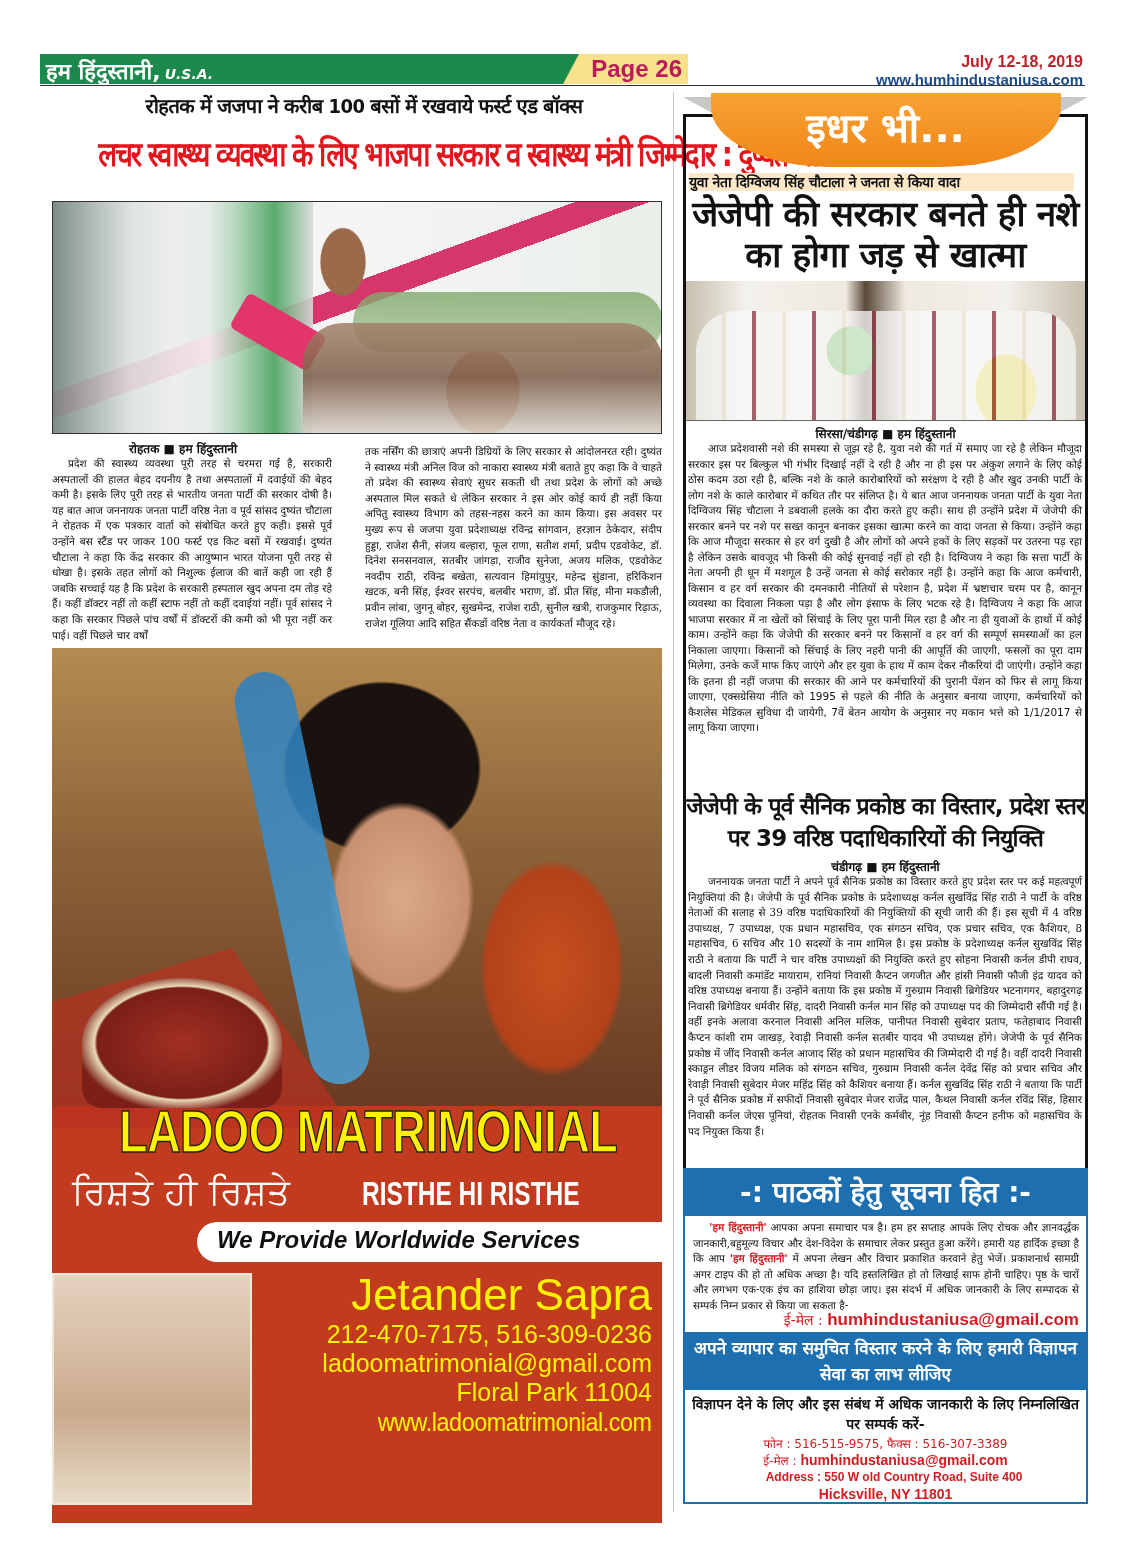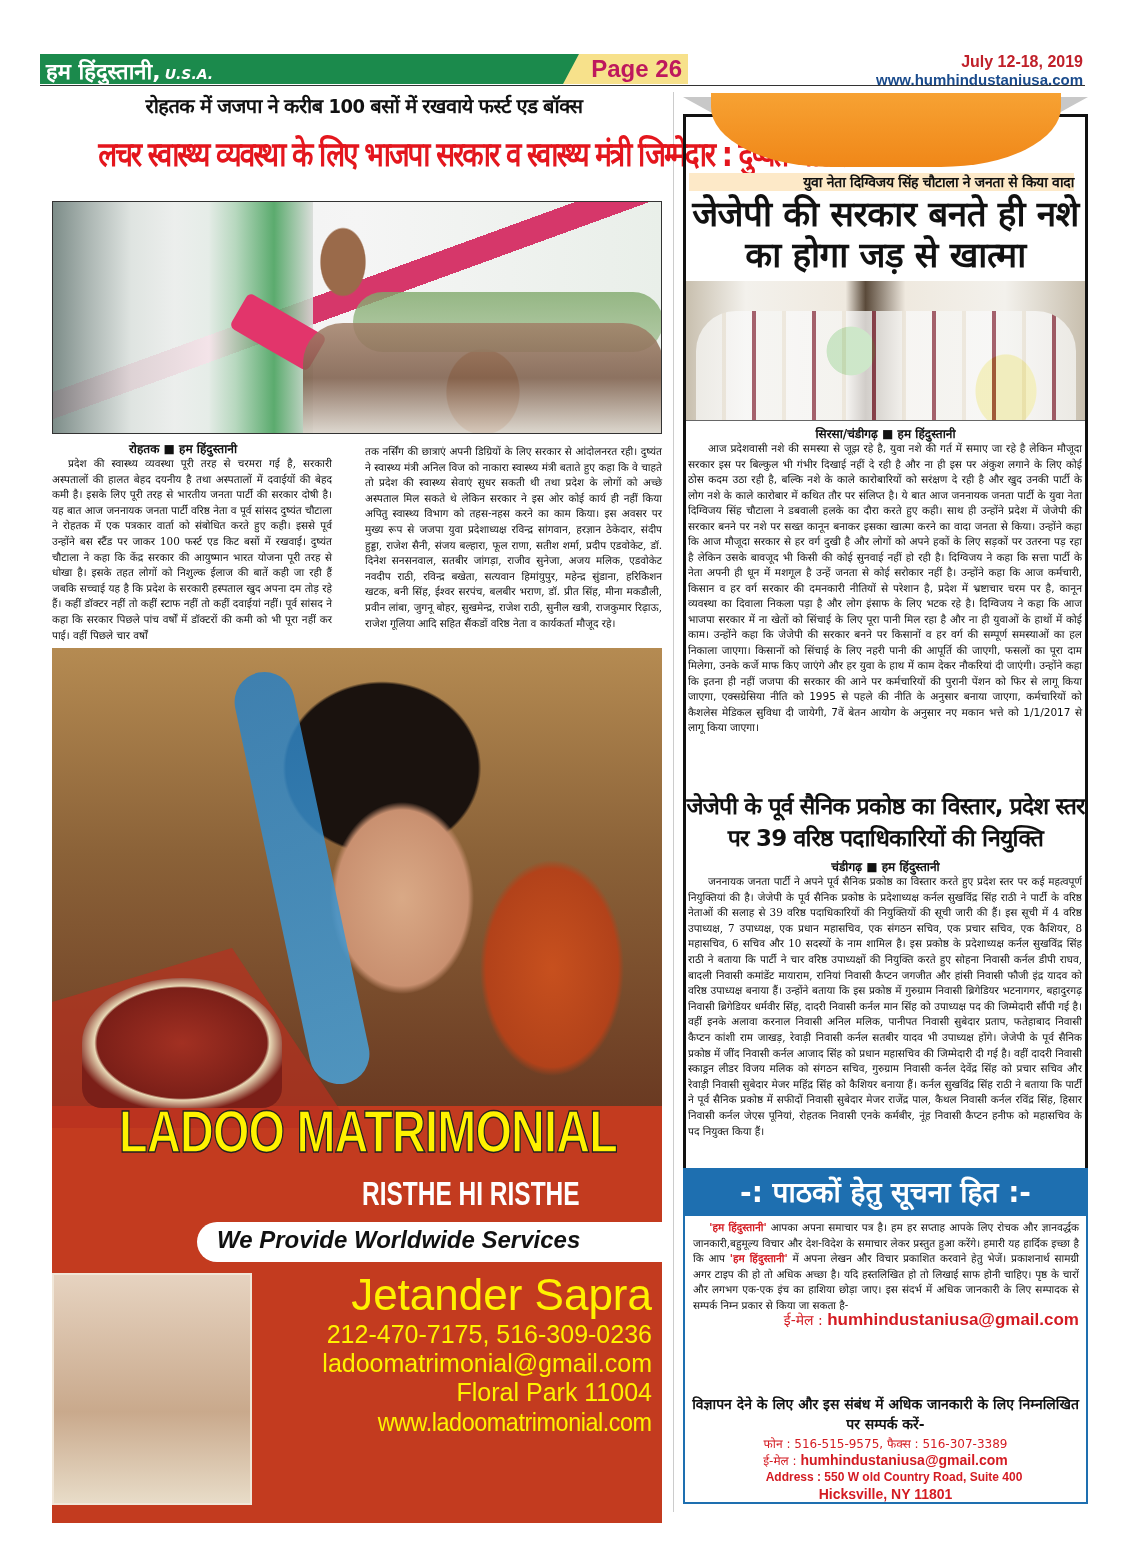--- a/index.html
+++ b/index.html
@@ -61,21 +61,21 @@
   .ad .contact .line { font-size: 25px; line-height: 29px; margin-left: 40px; }
   .ad .contact .web { font-size: 26px; line-height: 30px; transform: scaleX(0.9); transform-origin: right; letter-spacing: -0.5px; }
 
   
   .rbox { position: absolute; left: 683px; top: 114px; width: 405px; height: 1060px; border: 3px solid #111; }
   .idhar { position: absolute; left: 683px; top: 93px; width: 405px; height: 80px; }
   .idhar .band { position: absolute; left: 28px; top: 0; width: 350px; height: 74px; background: linear-gradient(180deg, #f7a233, #f08718); border-radius: 0 0 120px 120px / 0 0 60px 60px; }
   .idhar .curl-l { position: absolute; left: 0; top: 4px; width: 40px; height: 22px; background: #c8c8c8; clip-path: polygon(0 0, 100% 0, 100% 100%); }
   .idhar .curl-r { position: absolute; right: 0; top: 4px; width: 40px; height: 22px; background: #c8c8c8; clip-path: polygon(0 0, 100% 0, 0 100%); }
   .idhar .label { position: absolute; left: 0; width: 405px; top: 6px; text-align: center; color: #fff; font-weight: bold; font-size: 40px; font-family: "DejaVu Sans", sans-serif; }
-  .sub-kicker { position: absolute; left: 689px; top: 173px; width: 385px; height: 18px; background: #fde9c8; text-align: right; font-size: 14px; font-weight: bold; line-height: 18px; letter-spacing: -0.3px; white-space: nowrap; padding-left: 39px; }
+  .sub-kicker { position: absolute; left: 689px; top: 173px; width: 385px; height: 18px; background: #fde9c8; text-align: left; font-size: 14px; font-weight: bold; line-height: 18px; letter-spacing: -0.3px; white-space: nowrap; }
   .headline-big { position: absolute; left: 689px; top: 194px; width: 393px; text-align: center; font-size: 35px; font-weight: bold; line-height: 41px; color: #111; letter-spacing: -0.5px; }
   .photo-right { position: absolute; left: 686px; top: 281px; width: 399px; height: 140px; overflow: hidden; border-bottom: 1px solid #666;
     background:
       radial-gradient(ellipse 40px 40px at 165px 70px, #4bb13a 0, #4bb13a 60%, transparent 62%),
       radial-gradient(ellipse 50px 60px at 320px 110px, #e2d21c 0, #e2d21c 60%, transparent 62%),
       linear-gradient(90deg, #c8bfae 0, #f3f1ec 15%, #efe9df 40%, #5a4a3a 45%, #efe9df 55%, #f3f1ec 80%, #c8bfae 100%);
   }
   .photo-right .people { position: absolute; left: 10px; top: 30px; width: 380px; height: 110px; background: repeating-linear-gradient(90deg, #f6f6f4 0 26px, #ece6da 26px 30px, #f9f9f9 30px 56px, #8a3242 56px 60px); opacity: .75; border-radius: 40px 40px 0 0; }
   .byline-right { position: absolute; left: 686px; top: 425px; width: 399px; text-align: center; font-size: 12px; font-weight: bold; }
   .body-right { position: absolute; left: 688px; top: 441px; width: 394px; font-size: 10.5px; line-height: 15.5px; text-align: justify; font-family: "DejaVu Sans", sans-serif; }
@@ -136,39 +136,41 @@
 <div class="body-col col2">
     <div>तक नर्सिंग की छात्राएं अपनी डिग्रियों के लिए सरकार से आंदोलनरत रही। दुष्यंत ने स्वास्थ्य मंत्री अनिल विज को नाकारा स्वास्थ्य मंत्री बताते हुए कहा कि वे चाहते तो प्रदेश की स्वास्थ्य सेवाएं सुधर सकती थी तथा प्रदेश के लोगों को अच्छे अस्पताल मिल सकते थे लेकिन सरकार ने इस ओर कोई कार्य ही नहीं किया अपितु स्वास्थ्य विभाग को तहस-नहस करने का काम किया। इस अवसर पर मुख्य रूप से जजपा युवा प्रदेशाध्यक्ष रविन्द्र सांगवान, हरज्ञान ठेकेदार, संदीप हुड्डा, राजेश सैनी, संजय बल्हारा, फूल राणा, सतीश शर्मा, प्रदीप एडवोकेट, डॉ. दिनेश सनसनवाल, सतबीर जांगड़ा, राजीव सुनेजा, अजय मलिक, एडवोकेट नवदीप राठी, रविन्द्र बखेता, सत्यवान हिमांयुपुर, महेन्द्र सुंडाना, हरिकिशन खटक, बनी सिंह, ईश्वर सरपंच, बलबीर भराण, डॉ. प्रीत सिंह, मीना मकडौली, प्रवीन लांबा, जुगनू बोहर, सुखमेन्द्र, राजेश राठी, सुनील खत्री, राजकुमार रिढ़ाऊ, राजेश गूलिया आदि सहित सैंकडों वरिष्ठ नेता व कार्यकर्ता मौजूद रहे।</div>
   </div>
 
 <div class="ad">
   <div class="photo"></div>
   <div class="dupatta"></div>
   <div class="red-wedge"></div>
   <div class="turban"></div>
   <div class="brand">LADOO MATRIMONIAL</div>
+  <div class="punjabi">ਰਿਸ਼ਤੇ ਹੀ ਰਿਸ਼ਤੇ</div>
   <div class="tag-en">RISTHE HI RISTHE</div>
   <div class="pill">
       <span>We Provide Worldwide Services</span>
     </div>
   <div class="hands"></div>
   <div class="contact">
     <div class="name">Jetander Sapra</div>
     <div class="line">212-470-7175, 516-309-0236</div>
     <div class="line">ladoomatrimonial@gmail.com</div>
     <div class="line">Floral Park 11004</div>
     <div class="web">www.ladoomatrimonial.com</div>
   </div>
 </div>
 
 <div class="rbox"></div>
 <div class="idhar">
   <div class="curl-l"></div>
   <div class="curl-r"></div>
   <div class="band"></div>
+  <div class="label">इधर भी...</div>
 </div>
 <div class="sub-kicker">युवा नेता दिग्विजय सिंह चौटाला ने जनता से किया वादा</div>
 <div class="headline-big">जेजेपी की सरकार बनते ही नशे का होगा जड़ से खात्मा</div>
 <div class="photo-right" title="JJP leaders holding party flags">
   <div class="people"></div>
 </div>
 <div class="byline-right">सिरसा/चंडीगढ़ ■ हम हिंदुस्तानी</div>
 <div class="body-right">
     <p>आज प्रदेशवासी नशे की समस्या से जूझ रहे है, युवा नशे की गर्त में समाए जा रहे है लेकिन मौजूदा सरकार इस पर बिल्कुल भी गंभीर दिखाई नहीं दे रही है और ना ही इस पर अंकुश लगाने के लिए कोई ठोस कदम उठा रही है, बल्कि नशे के काले कारोबारियों को सरंक्षण दे रही है और खुद उनकी पार्टी के लोग नशे के काले कारोबार में कथित तौर पर संलिप्त है। ये बात आज जननायक जनता पार्टी के युवा नेता दिग्विजय सिंह चौटाला ने डबवाली हलके का दौरा करते हुए कही। साथ ही उन्होंने प्रदेश में जेजेपी की सरकार बनने पर नशे पर सख्त कानून बनाकर इसका खात्मा करने का वादा जनता से किया। उन्होंने कहा कि आज मौजूदा सरकार से हर वर्ग दुखी है और लोगों को अपने हकों के लिए सड़कों पर उतरना पड़ रहा है लेकिन उसके बावजूद भी किसी की कोई सुनवाई नहीं हो रही है। दिग्विजय ने कहा कि सत्ता पार्टी के नेता अपनी ही धून में मशगूल है उन्हें जनता से कोई सरोकार नहीं है। उन्होंने कहा कि आज कर्मचारी, किसान व हर वर्ग सरकार की दमनकारी नीतियों से परेशान है, प्रदेश में भ्रष्टाचार चरम पर है, कानून व्यवस्था का दिवाला निकला पड़ा है और लोग इंसाफ के लिए भटक रहे है। दिग्विजय ने कहा कि आज भाजपा सरकार में ना खेतों को सिंचाई के लिए पूरा पानी मिल रहा है और ना ही युवाओं के हाथों में कोई काम। उन्होंने कहा कि जेजेपी की सरकार बनने पर किसानों व हर वर्ग की सम्पूर्ण समस्याओं का हल निकाला जाएगा। किसानों को सिंचाई के लिए नहरी पानी की आपूर्ति की जाएगी, फसलों का पूरा दाम मिलेगा, उनके कर्जे माफ किए जाएंगे और हर युवा के हाथ में काम देकर नौकरियां दी जाएंगी। उन्होंने कहा कि इतना ही नहीं जजपा की सरकार की आने पर कर्मचारियों की पुरानी पेंशन को फिर से लागू किया जाएगा, एक्सग्रेसिया नीति को 1995 से पहले की नीति के अनुसार बनाया जाएगा, कर्मचारियों को कैशलेस मेडिकल सुविधा दी जायेगी, 7वें बेतन आयोग के अनुसार नए मकान भत्ते को 1/1/2017 से लागू किया जाएगा।</p>
   </div>
@@ -176,20 +178,21 @@
 <div class="headline-2">जेजेपी के पूर्व सैनिक प्रकोष्ठ का विस्तार, प्रदेश स्तर पर 39 वरिष्ठ पदाधिकारियों की नियुक्ति</div>
 <div class="byline-right2">चंडीगढ़ ■ हम हिंदुस्तानी</div>
 <div class="body-right2">
     <p>जननायक जनता पार्टी ने अपने पूर्व सैनिक प्रकोष्ठ का विस्तार करते हुए प्रदेश स्तर पर कई महत्वपूर्ण नियुक्तियां की है। जेजेपी के पूर्व सैनिक प्रकोष्ठ के प्रदेशाध्यक्ष कर्नल सुखविंद्र सिंह राठी ने पार्टी के वरिष्ठ नेताओं की सलाह से 39 वरिष्ठ पदाधिकारियों की नियुक्तियों की सूची जारी की हैं। इस सूची में 4 वरिष्ठ उपाध्यक्ष, 7 उपाध्यक्ष, एक प्रधान महासचिव, एक संगठन सचिव, एक प्रचार सचिव, एक कैशियर, 8 महासचिव, 6 सचिव और 10 सदस्यों के नाम शामिल है। इस प्रकोष्ठ के प्रदेशाध्यक्ष कर्नल सुखविंद्र सिंह राठी ने बताया कि पार्टी ने चार वरिष्ठ उपाध्यक्षों की नियुक्ति करते हुए सोहना निवासी कर्नल डीपी राघव, बादली निवासी कमांडेंट मायाराम, रानियां निवासी कैप्टन जगजीत और हांसी निवासी फौजी इंद्र यादव को वरिष्ठ उपाध्यक्ष बनाया हैं। उन्होंने बताया कि इस प्रकोष्ठ में गुरुग्राम निवासी ब्रिगेडियर भटनागगर, बहादुरगढ़ निवासी ब्रिगेडियर धर्मवीर सिंह, दादरी निवासी कर्नल मान सिंह को उपाध्यक्ष पद की जिम्मेदारी सौंपी गई है। वहीं इनके अलावा करनाल निवासी अनिल मलिक, पानीपत निवासी सुबेदार प्रताप, फतेहाबाद निवासी कैप्टन कांशी राम जाखड़, रेवाड़ी निवासी कर्नल सतबीर यादव भी उपाध्यक्ष होंगे। जेजेपी के पूर्व सैनिक प्रकोष्ठ में जींद निवासी कर्नल आजाद सिंह को प्रधान महासचिव की जिम्मेदारी दी गई है। वहीं दादरी निवासी स्काड्रन लीडर विजय मलिक को संगठन सचिव, गुरुग्राम निवासी कर्नल देवेंद्र सिंह को प्रचार सचिव और रेवाड़ी निवासी सुबेदार मेजर महिंद्र सिंह को कैशियर बनाया हैं। कर्नल सुखविंद्र सिंह राठी ने बताया कि पार्टी ने पूर्व सैनिक प्रकोष्ठ में सफीदों निवासी सुबेदार मेजर राजेंद्र पाल, कैथल निवासी कर्नल रविंद्र सिंह, हिसार निवासी कर्नल जेएस पूनियां, रोहतक निवासी एनके कर्मबीर, नूंह निवासी कैप्टन हनीफ को महासचिव के पद नियुक्त किया हैं।</p>
   </div>
 
 <div class="notice">
   <div class="title">-: पाठकों हेतु सूचना हित :-</div>
   <div class="para">&nbsp;&nbsp;&nbsp;&nbsp;<b>'हम हिंदुस्तानी'</b><span> आपका अपना समाचार पत्र है। हम हर सप्ताह आपके लिए रोचक और ज्ञानवर्द्धक जानकारी,बहुमूल्य विचार और देश-विदेश के समाचार लेकर प्रस्तुत हुआ करेंगे। हमारी यह हार्दिक इच्छा है कि आप </span><b>'हम हिंदुस्तानी'</b><span> में अपना लेखन और विचार प्रकाशित करवाने हेतु भेजें। प्रकाशनार्थ सामग्री अगर टाइप की हो तो अधिक अच्छा है। यदि हस्तलिखित हो तो लिखाई साफ होनी चाहिए। पृष्ठ के चारों और लगभग एक-एक इंच का हाशिया छोड़ा जाए। इस संदर्भ में अधिक जानकारी के लिए सम्पादक से सम्पर्क निम्न प्रकार से किया जा सकता है-</span></div>
   <div class="email1"><span class="lbl">ई-मेल : </span><span>humhindustaniusa@gmail.com</span></div>
+  <div class="ad-banner">अपने व्यापार का समुचित विस्तार करने के लिए हमारी विज्ञापन सेवा का लाभ लीजिए</div>
   <div class="ad-cta">विज्ञापन देने के लिए और इस संबंध में अधिक जानकारी के लिए निम्नलिखित पर सम्पर्क करें-</div>
   <div class="contacts">
     <div class="ph">फोन : 516-515-9575, फैक्स : 516-307-3389</div>
     <div class="em"><span class="ph">ई-मेल : </span><span>humhindustaniusa@gmail.com</span></div>
     <div class="ad1">Address : 550 W old Country Road, Suite 400</div>
     <div class="ad2">Hicksville, NY 11801</div>
   </div>
 </div>
 
 </body></html>

